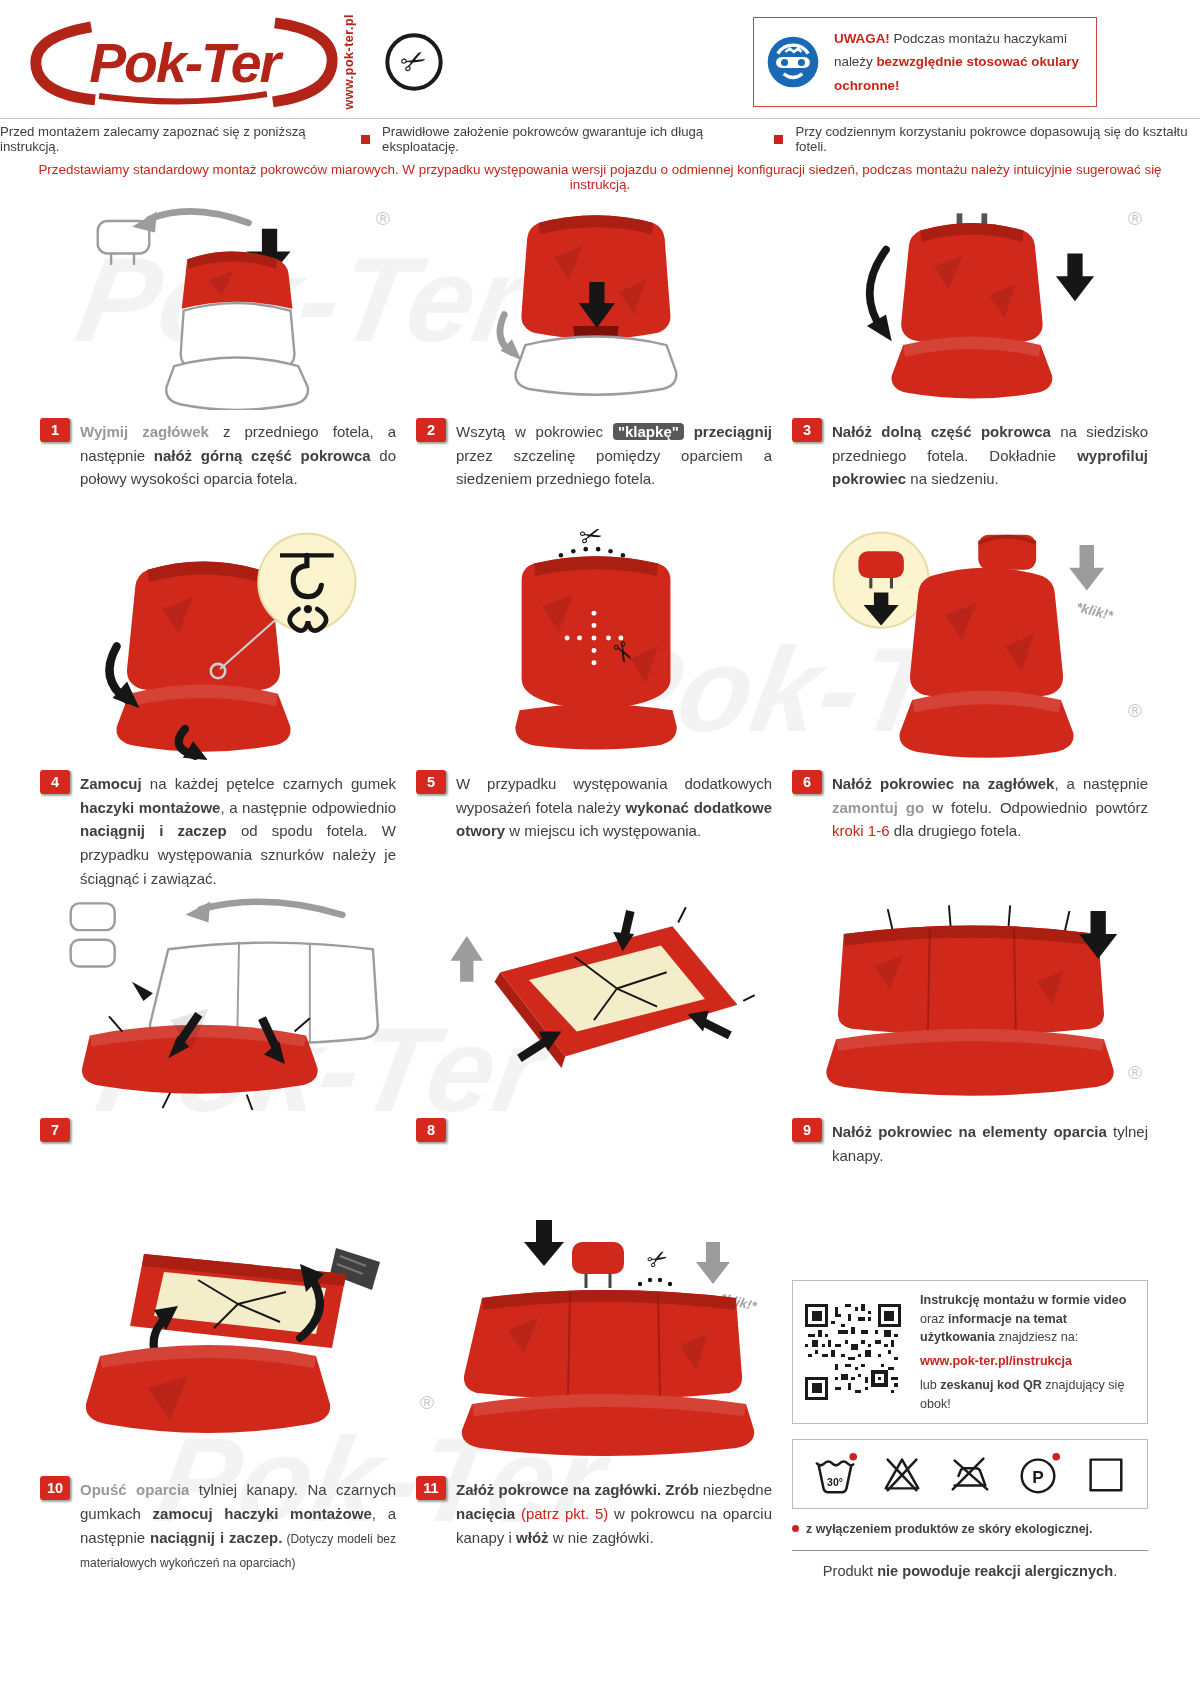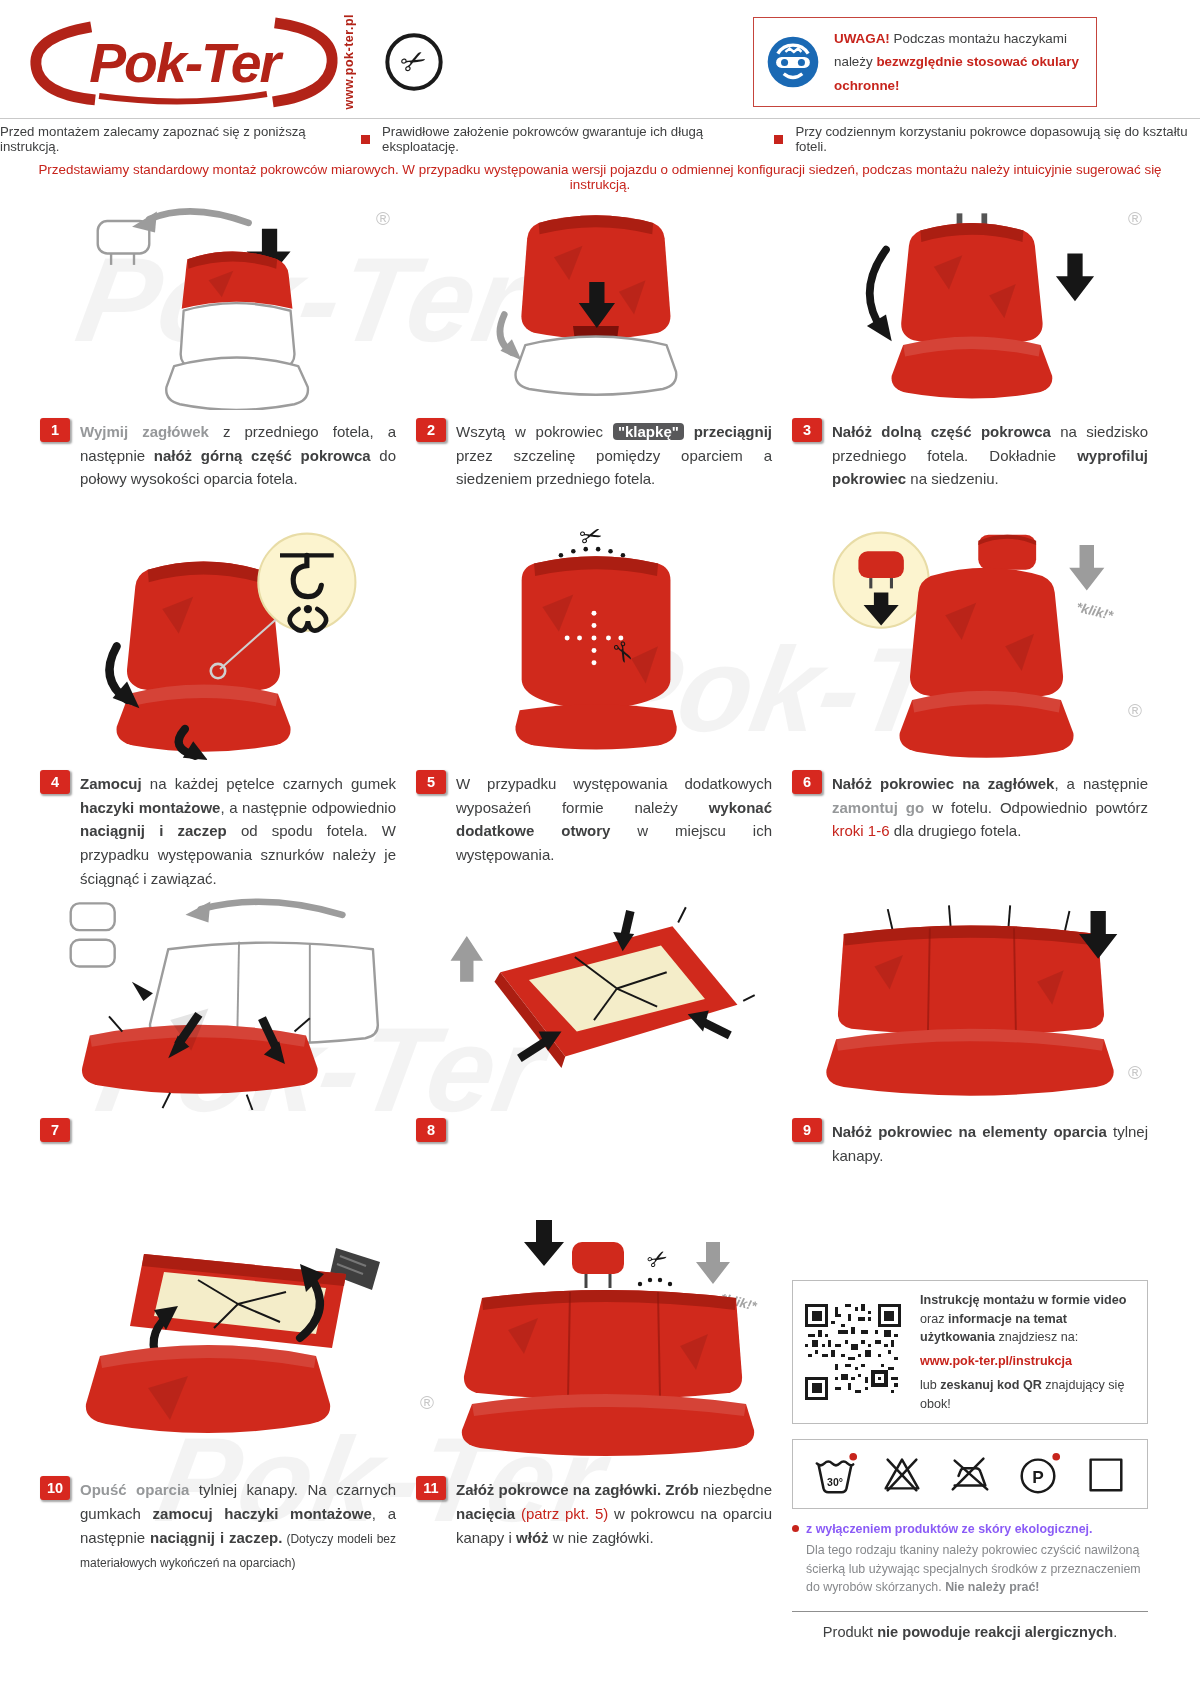--- a/index.html
+++ b/index.html
@@ -45,21 +45,21 @@
   .regmark{position:absolute;top:8px;right:6px;font-size:19px;color:#9a9a9a;opacity:.55;}
   
   .qrbox{border:1.6px solid #bcbcbc;padding:10px 12px;display:flex;gap:19px;align-items:center;margin-top:62px;}
   .qrbox svg{width:96px;height:96px;flex:0 0 auto;}
   .qrtext p{margin:0;font-size:12.6px;line-height:1.45;}
   .qurl{color:#c7241c;font-weight:800;font-size:17.5px;margin:6px 0 !important;}
   .carebox{border:1.6px solid #bcbcbc;margin-top:15px;padding:11px 8px;display:flex;
            justify-content:space-around;align-items:flex-start;}
   .carebox svg{width:46px;height:46px;}
   .eco{margin-top:13px;font-size:12.4px;}
-  .eco-title{margin:0;font-weight:bold;color:#8b5cf6;display:flex;align-items:center;gap:7px;}
+  .eco-title{margin:0;font-weight:bold;color:#404040;display:flex;align-items:center;gap:7px;}
   .dot-red{width:7px;height:7px;border-radius:50%;background:#c7241c;display:inline-block;flex:0 0 auto;}
   .eco-body{margin:5px 0 0 14px;color:#87898c;line-height:1.5;}
   .care-hr{border:none;border-top:1.5px solid #8f8f8f;margin:14px 0 12px;}
   .allergy{text-align:center;font-size:14.6px;margin:0;}
   .klik{fill:#a3a3a3;font-size:13px;font-style:italic;font-weight:bold;}
   
   .red1{fill:#d0291c;} .red2{fill:#ab1e12;} .cream{fill:#f4edc9;}
   .facet{fill:rgba(0,0,0,.10);} .facetl{fill:rgba(255,255,255,.12);}
   .outl{fill:#fff;stroke:#9c9c9c;stroke-width:2.5;stroke-linejoin:round;}
   .blk{fill:#161616;} .gry{fill:#9c9c9c;}
@@ -246,21 +246,21 @@
             <circle cx="150" cy="144" r="2.4" fill="#fff"></circle>
             <circle cx="124" cy="120" r="2.4" fill="#fff"></circle>
               <circle cx="136" cy="120" r="2.4" fill="#fff"></circle>
             <circle cx="164" cy="120" r="2.4" fill="#fff"></circle>
               <circle cx="176" cy="120" r="2.4" fill="#fff"></circle>
             <text x="170" y="132" font-size="26" fill="#161616" font-family="DejaVu Sans, sans-serif" transform="rotate(62 170 126)">✂</text>
           </svg>
         </div>
         <div class="step">
           <span class="num">5</span>
-          <p class="txt"><span>W przypadku występowania dodatkowych wyposażeń formie należy </span><span class="seg-b">wykonać dodatkowe otwory</span><span> w miejscu ich występowania.</span></p>
+          <p class="txt"><span>W przypadku występowania dodatkowych wyposażeń fotela należy </span><span class="seg-b">wykonać dodatkowe otwory</span><span> w miejscu ich występowania.</span></p>
         </div>
       </section>
 
       <section class="cell">
         <div class="fig">
           <span class="regmark" style="top:auto;bottom:40px">®</span>
           <svg viewBox="0 0 300 240">
             <circle cx="64" cy="64" r="46" class="callout"></circle>
             <rect x="42" y="36" width="44" height="26" rx="9" class="red1"></rect>
             <line x1="54" y1="62" x2="54" y2="72" stroke="#444" stroke-width="3"></line>
@@ -550,21 +550,20 @@
           <svg viewBox="0 0 48 48">
             <rect x="9" y="9" width="32" height="32" class="csym"></rect>
           </svg>
         </div>
 
         <div class="eco">
           <p class="eco-title">
             <span class="dot-red"></span>
             <span>z wyłączeniem produktów ze skóry ekologicznej.</span>
           </p>
-          <p class="eco-body"><span>Dla tego rodzaju tkaniny należy pokrowiec czyścić nawilżoną ścierką lub używając specjalnych środków z przeznaczeniem do wyrobów skórzanych. </span><span class="seg-b">Nie należy prać!</span></p>
         </div>
 
         <hr class="care-hr">
         <p class="allergy"><span>Produkt </span><span class="seg-b">nie powoduje reakcji alergicznych</span><span>.</span></p>
       </section>
     </div>
   </div>
 </div>
 
 </body></html>

